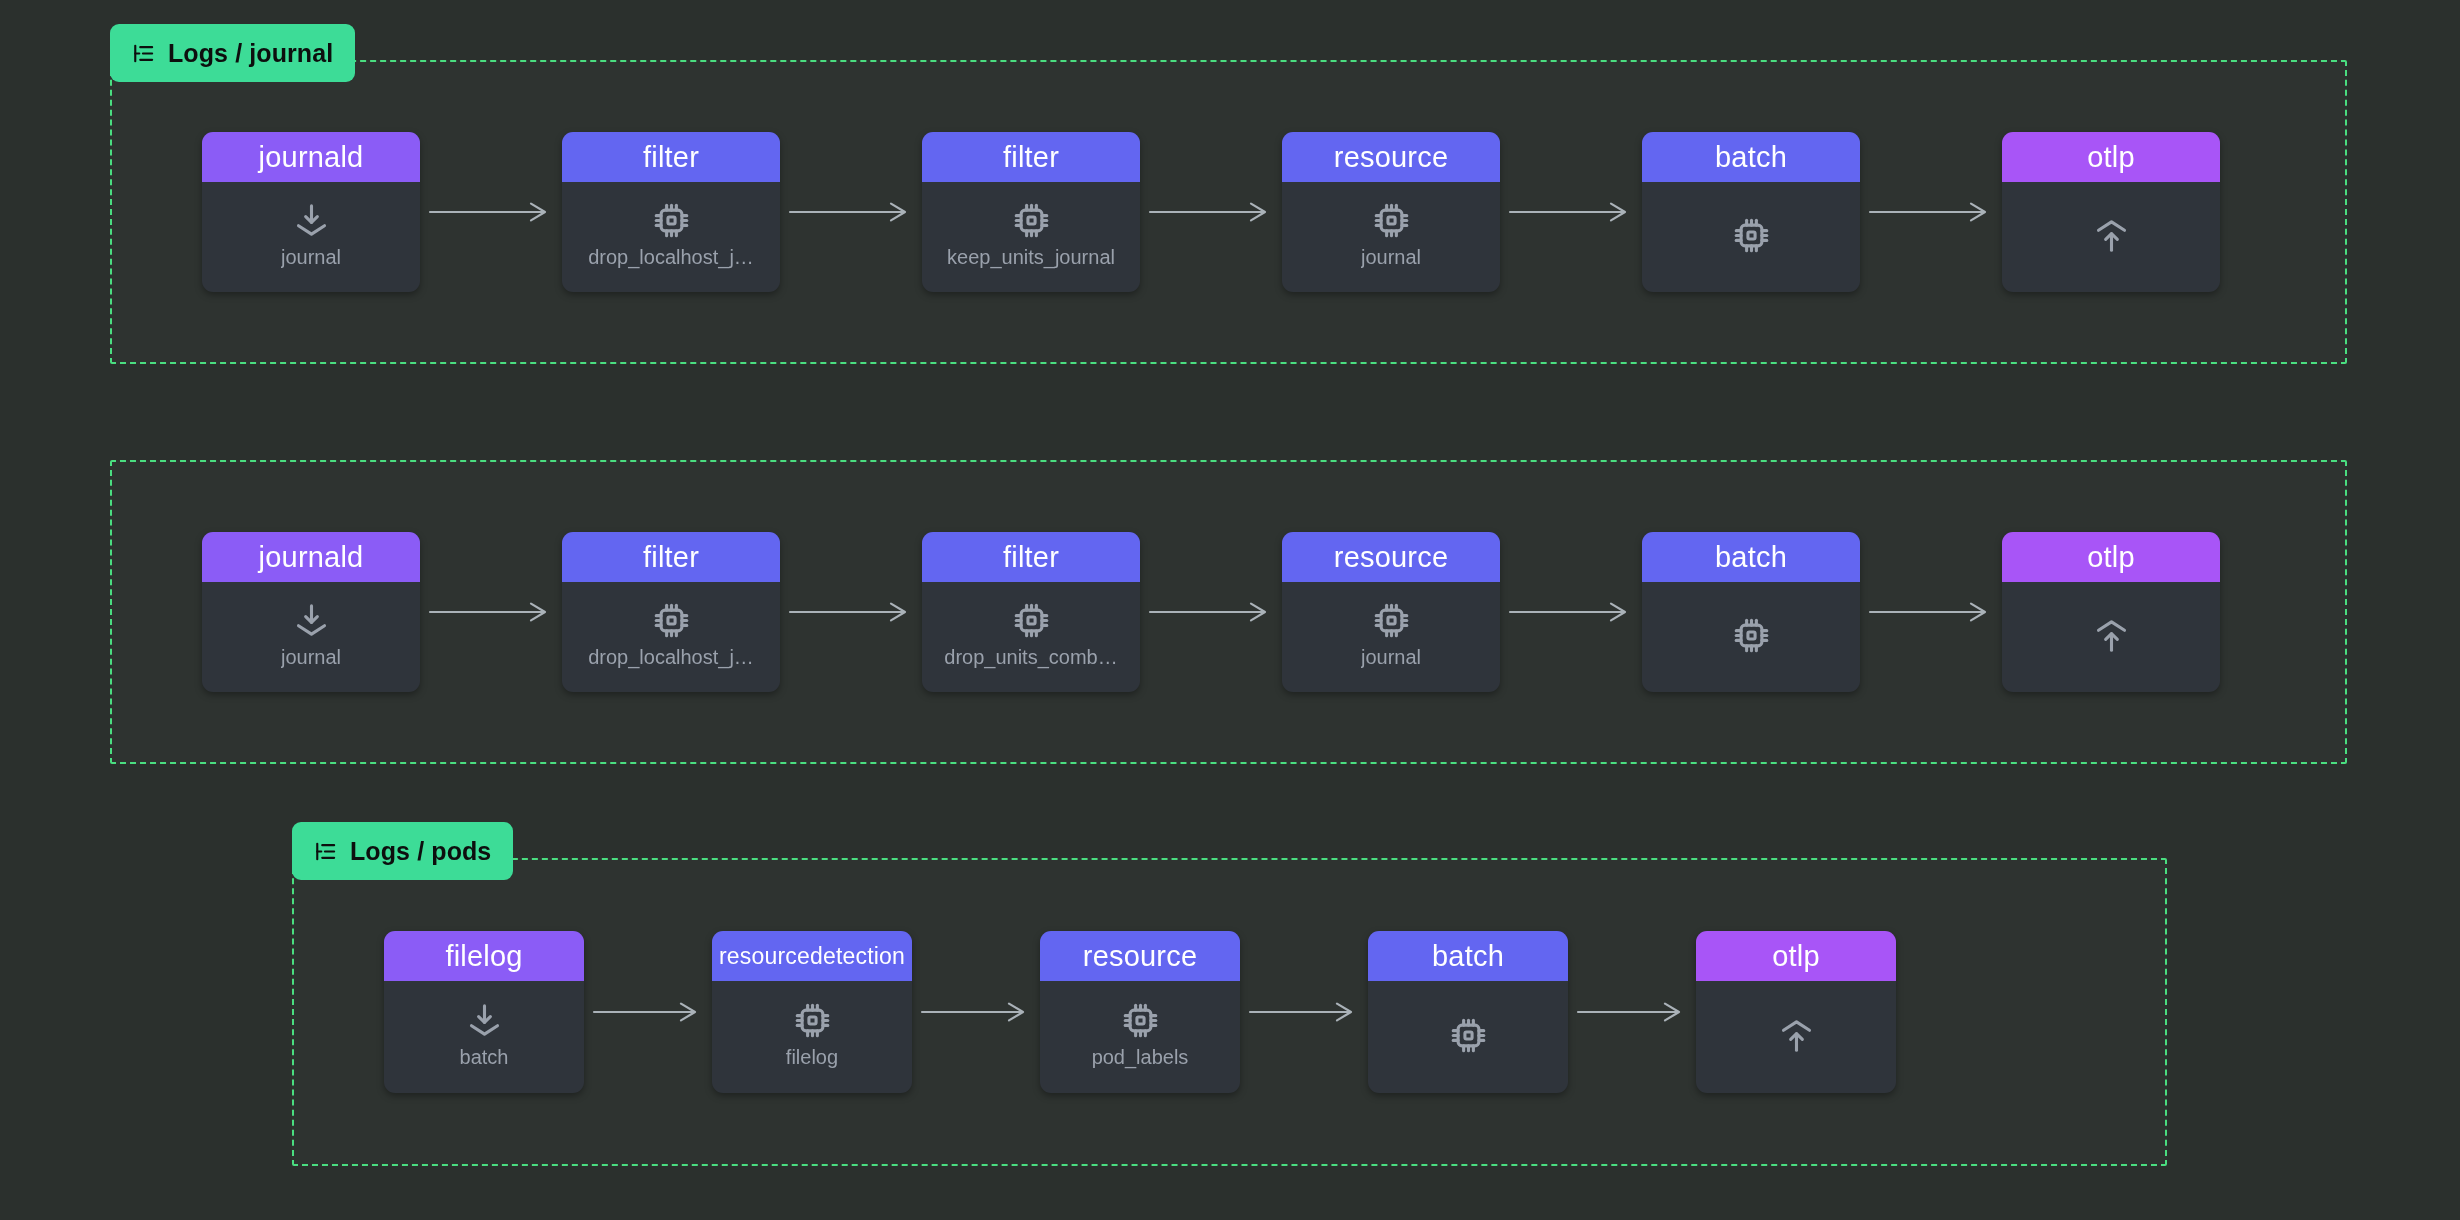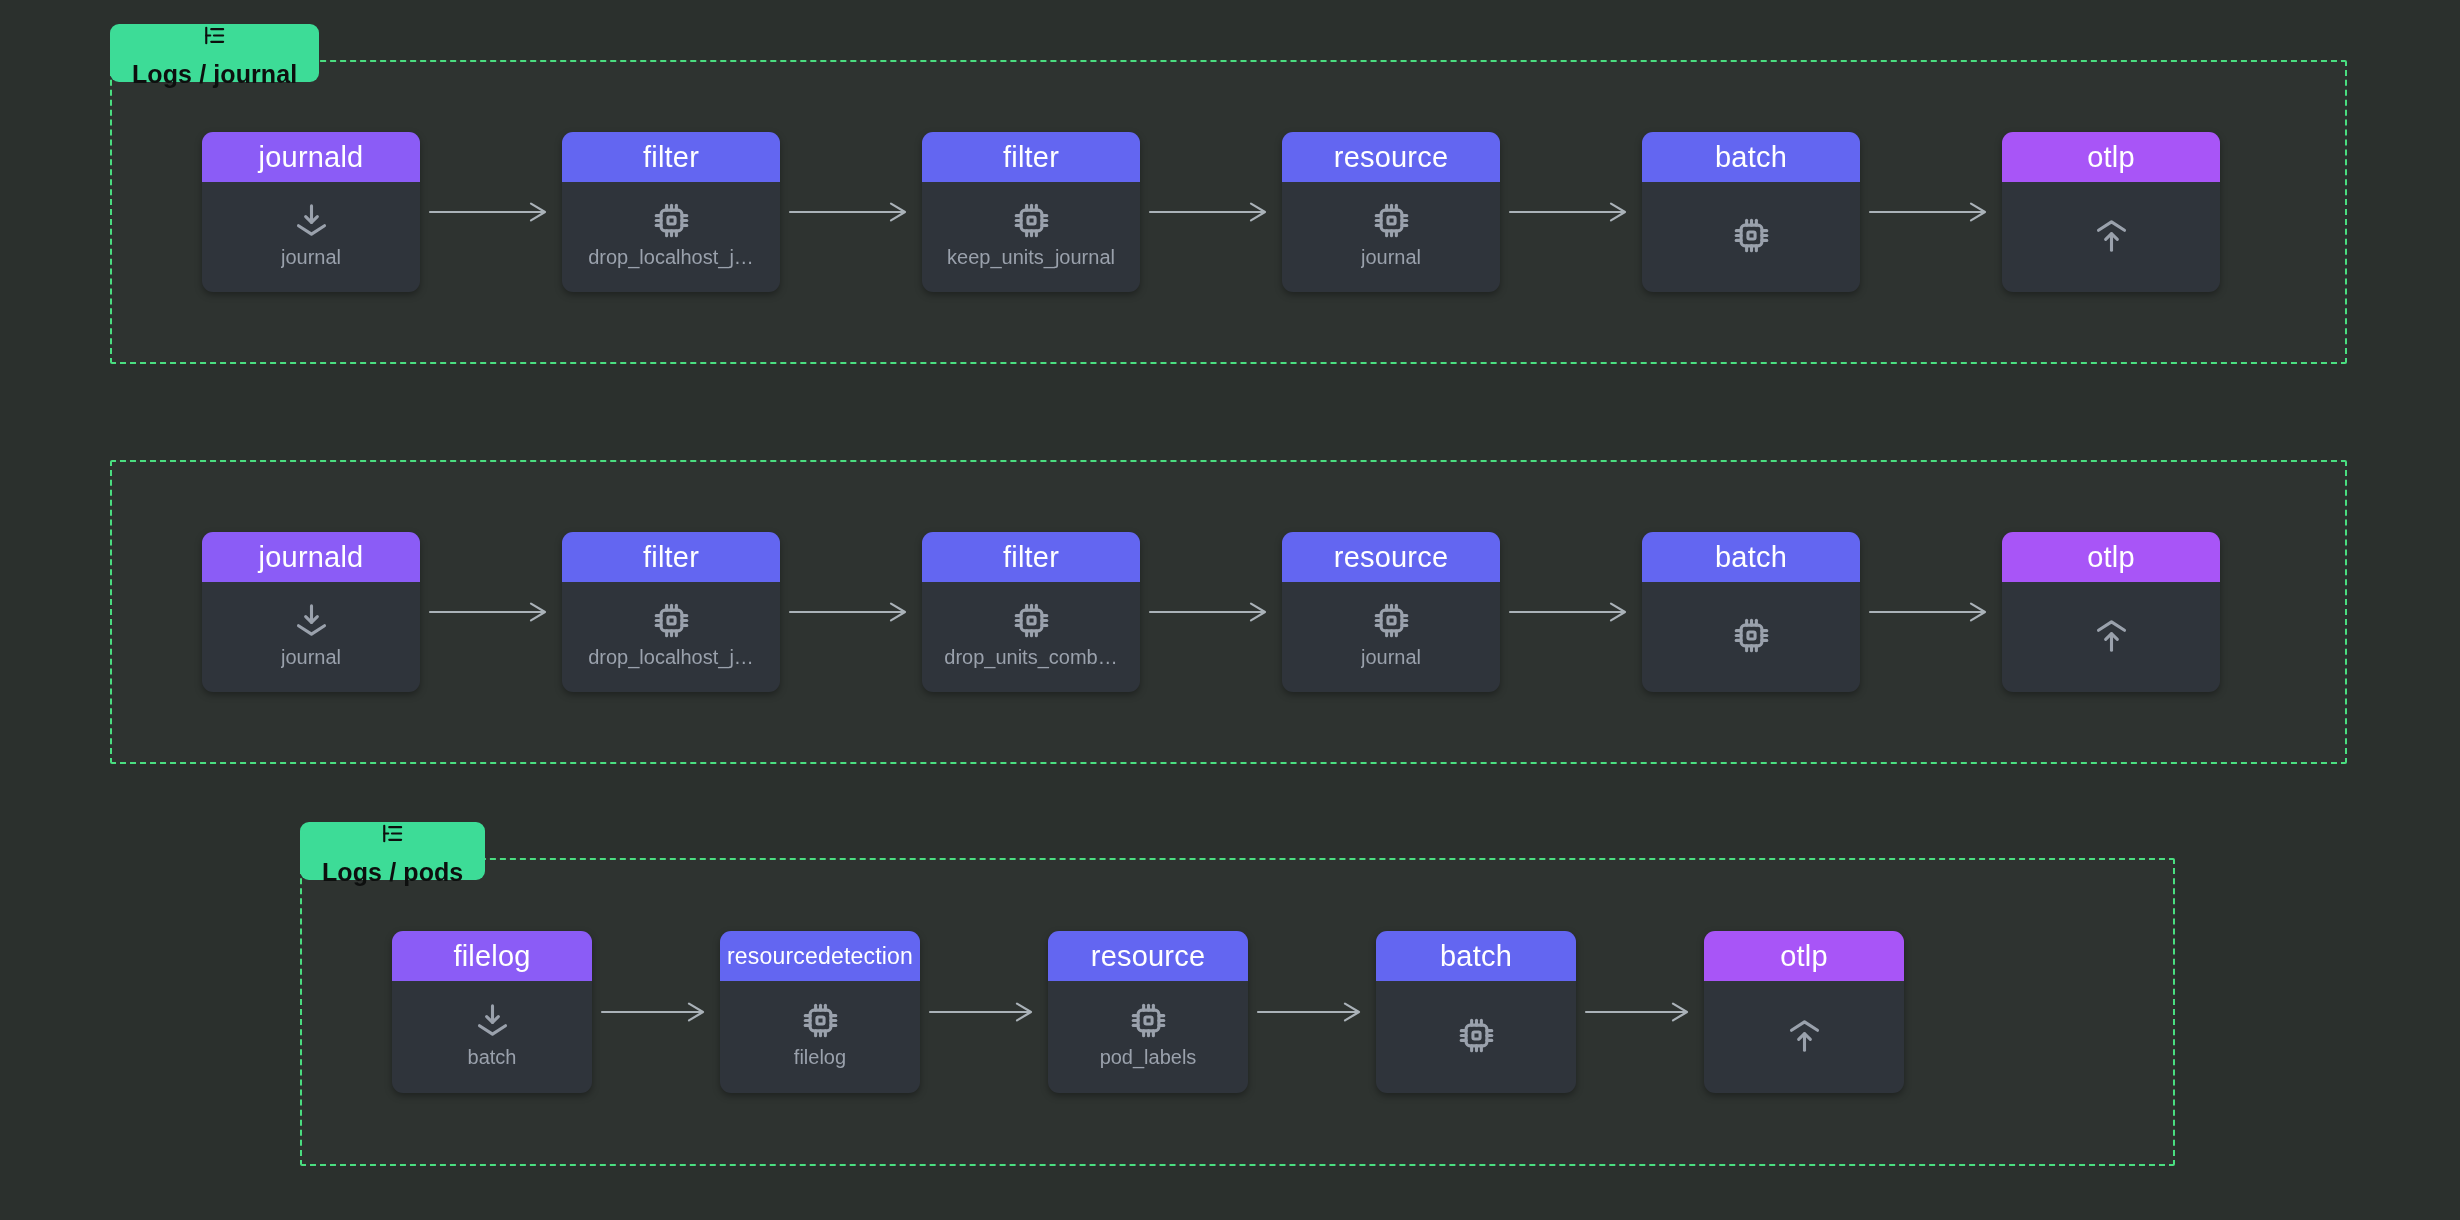--- a/index.html
+++ b/index.html
@@ -14,40 +14,39 @@
 
   
   .pipeline {
     position: absolute;
     border: 2px dashed #4ade80;
     background: #2e3330;
     border-radius: 2px;
   }
   .pipeline.p1 { left: 110px;  top: 60px;  width: 2237px; height: 304px; }
   .pipeline.p2 { left: 110px;  top: 460px; width: 2237px; height: 304px; }
-  .pipeline.p3 { left: 300px;  top: 858px; width: 1875px; height: 308px; }
+  .pipeline.p3 { left: 292px;  top: 858px; width: 1875px; height: 308px; }
 
   
   .badge {
     position: absolute;
     top: -38px; left: -2px;
     height: 58px;
     display: flex;
     align-items: center;
     gap: 13px;
     padding: 0 22px 0 22px;
     background: #3ddc97;
     border-radius: 9px;
     color: #0d0f0e;
     font-size: 25px;
     font-weight: bold;
     letter-spacing: .1px;
     white-space: nowrap;
     z-index: 5;
-    flex-direction: column;
   }
   .badge .tree-icon { display: block; width: 23px; height: 23px; flex: none; }
 
   
   .flow {
     position: absolute;
     display: flex;
     align-items: center;
     top: 0;
     height: 100%;

